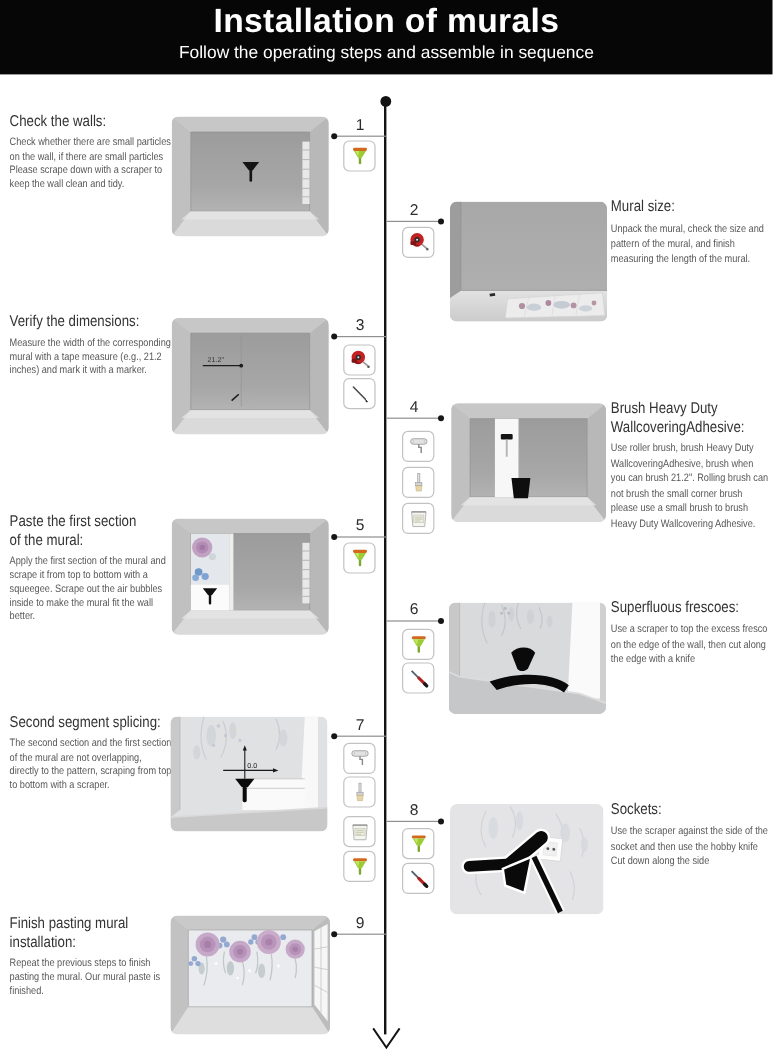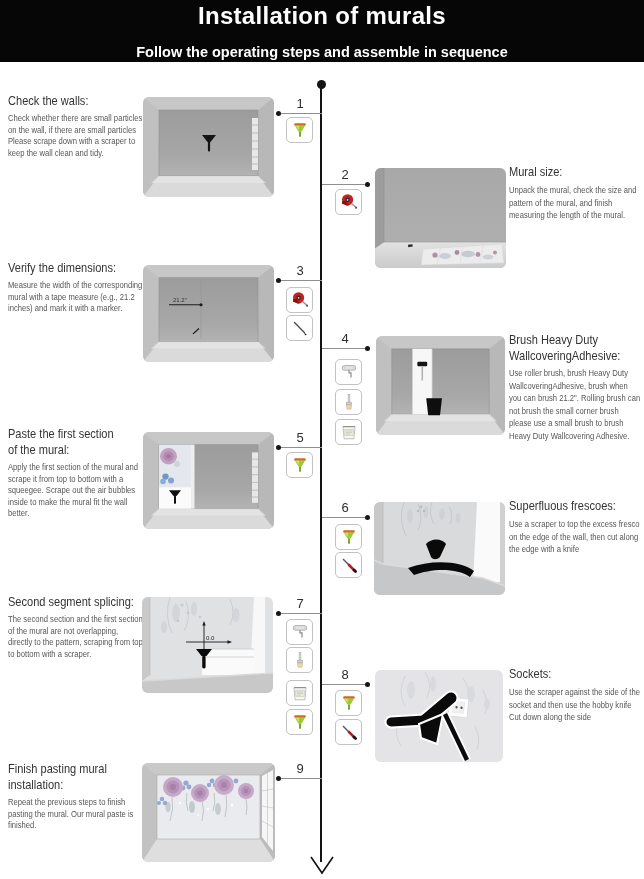--- a/index.html
+++ b/index.html
@@ -1,21 +1,21 @@
 <!DOCTYPE html>
 <html><head>
 <meta charset="utf-8">
 <style>
   html,body{margin:0;padding:0;background:#fff;}
   .canvas{position:relative;width:644px;height:879px;background:#ffffff;overflow:hidden;
           font-family:"Liberation Sans", sans-serif;}
   
   .header{position:absolute;left:0;top:0;width:644px;height:62px;background:#060606;color:#fff;text-align:center;}
-  .header .t1{margin:0;padding-top:2px;font-size:24px;font-weight:700;letter-spacing:.3px;}
-  .header .t2{margin:12px;padding-top:2px;font-size:14.5px;font-weight:700;}
+  .header .t1{margin:0;padding-top:2px;font-size:28px;font-weight:700;letter-spacing:.3px;}
+  .header .t2{margin:0;padding-top:2px;font-size:14.5px;font-weight:400;}
   
   .tl{position:absolute;left:320px;top:84px;width:2px;height:778px;background:#131313;}
   .tl-dot{position:absolute;left:317px;top:80px;width:9px;height:9px;border-radius:50%;background:#131313;}
   .tl-arrow{position:absolute;left:308px;top:854px;}
   
   .conn{position:absolute;height:1px;background:#8f8f8f;}
   .cdot{position:absolute;width:5px;height:5px;border-radius:50%;background:#161616;}
   .num{position:absolute;width:46px;text-align:center;font-size:13px;color:#2d2d2d;}
   
   .ttl{position:absolute;font-size:13px;color:#333333;line-height:16px;transform:scaleX(.85);transform-origin:0 0;white-space:nowrap;}

